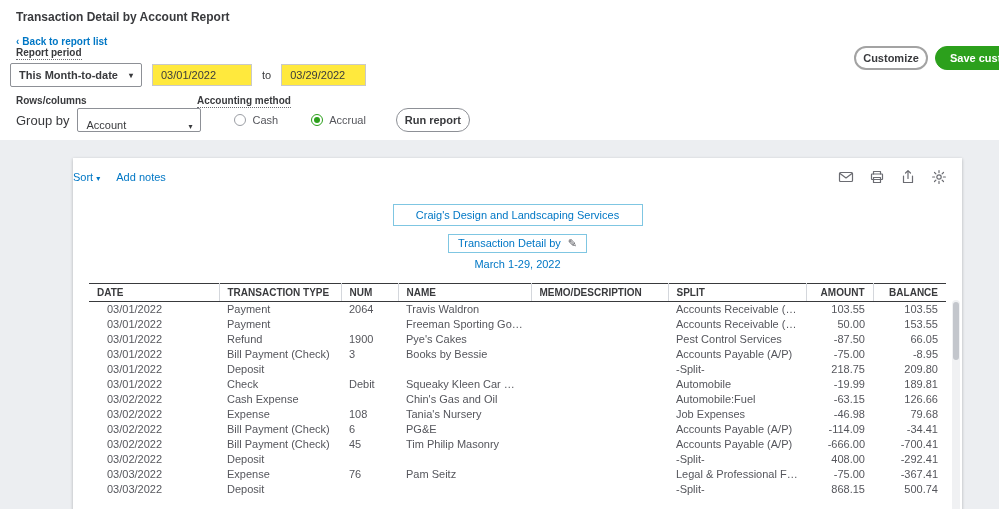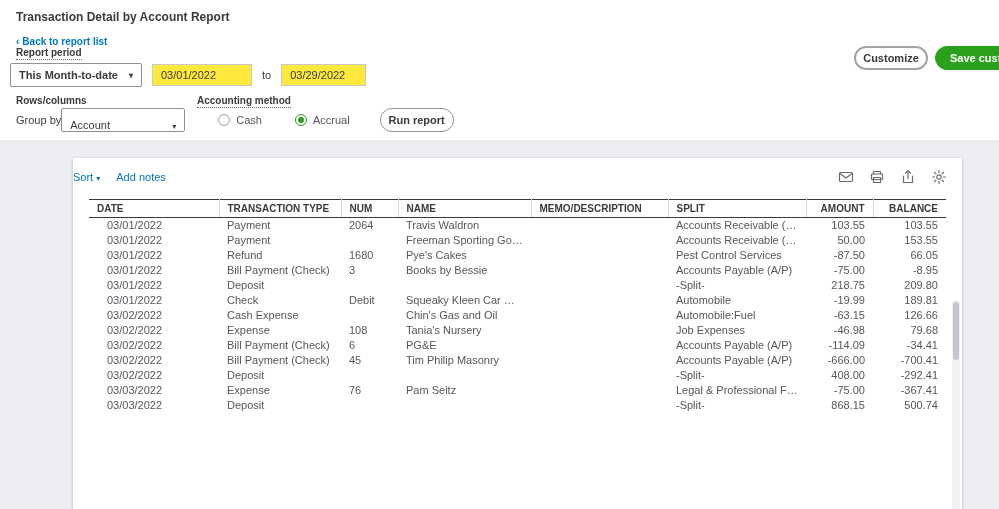--- a/index.html
+++ b/index.html
@@ -20,21 +20,21 @@
   .date-to { width: 85px; }
   .to-label { font-size: 11px; color: #393a3d; }
 
   .btn { border-radius: 17px; font-size: 11px; height: 24px; display: flex; align-items: center; justify-content: center; cursor: pointer; font-weight: 600; }
   .customize-btn { position: absolute; top: 46px; right: 71px; width: 74px; background: #fff; border: 2px solid #a3a3a3; color: #393a3d; }
   .save-btn { position: absolute; top: 46px; left: 935px; width: 150px; background: #2ca01c; border: 1px solid #2ca01c; color: #fff; justify-content: flex-start; padding-left: 14px; }
 
   .rows-cols-label { position: absolute; left: 16px; top: 95px; font-size: 10px; font-weight: 700; }
   .acct-method-label { position: absolute; left: 197px; top: 95px; font-size: 10px; font-weight: 700; border-bottom: 1px dotted #6b6c72; padding-bottom: 1px; }
   .row2 { position: absolute; left: 16px; top: 107px; display: flex; align-items: center; height: 26px; }
-  .group-by-label { font-size: 11px; margin-right: 0; }
+  .group-by-label { font-size: 13px; margin-right: 8px; }
   .group-select { width: 124px; align-items: flex-end; }
   .radio { display: flex; align-items: center; margin-left: 33px; cursor: pointer; text-align: center; }
   .radio .circle { width: 12px; height: 12px; border-radius: 50%; border: 1px solid #9b9ea4; background: #fff; margin-right: 6px; position: relative; }
   .radio.selected .circle { border: 1px solid #2ca01c; }
   .radio.selected .circle::after { content: ""; position: absolute; left: 2px; top: 2px; width: 6px; height: 6px; border-radius: 50%; background: #2ca01c; }
   .radio .rlabel { font-size: 11px; color: #55565c; }
   .run-btn { margin-left: 30px; width: 74px; background: #fff; border: 1px solid #8d9096; color: #393a3d; }
 
   .gray-area { position: absolute; left: 0; top: 140px; width: 999px; height: 369px; background: #eceef1; overflow: hidden; }
   .card { position: absolute; left: 73px; top: 18px; width: 889px; height: 470px; background: #fff; box-shadow: 0 1px 3px rgba(0,0,0,0.25); }
@@ -142,20 +142,29 @@
           </svg>
       </span>
       <span class="icon-btn">
         <svg width="16" height="16" viewBox="0 0 16 16">
             <circle cx="8" cy="8" r="2.2"></circle>
             <path d="M8 1.6v2M8 12.4v2M1.6 8h2M12.4 8h2M3.5 3.5l1.4 1.4M11.1 11.1l1.4 1.4M12.5 3.5l-1.4 1.4M4.9 11.1l-1.4 1.4"></path>
           </svg>
       </span>
     </div>
 
+    <div class="report-head">
+      <div><span class="company-box">Craig's Design and Landscaping Services</span></div>
+      <div class="title-line">
+        <span class="title-box">
+          <span>Transaction Detail by</span><span class="pencil">✎</span>
+        </span>
+      </div>
+      <div class="date-range">March 1-29, 2022</div>
+    </div>
 
     <table>
       <colgroup>
         <col style="width:130px">
           <col style="width:122px">
           <col style="width:57px">
           <col style="width:133px">
         <col style="width:137px">
           <col style="width:138px">
           <col style="width:67px">
@@ -190,21 +199,21 @@
             <td></td>
             <td>Freeman Sporting Goods:55 Twi...</td>
             <td></td>
             <td>Accounts Receivable (A/R)</td>
             <td class="num">50.00</td>
             <td class="num">153.55</td>
           </tr>
           <tr>
             <td class="date-cell">03/01/2022</td>
             <td>Refund</td>
-            <td>1680</td>
+            <td>1900</td>
             <td>Pye's Cakes</td>
             <td></td>
             <td>Pest Control Services</td>
             <td class="num">-87.50</td>
             <td class="num">66.05</td>
           </tr>
           <tr>
             <td class="date-cell">03/01/2022</td>
             <td>Bill Payment (Check)</td>
             <td>3</td>

